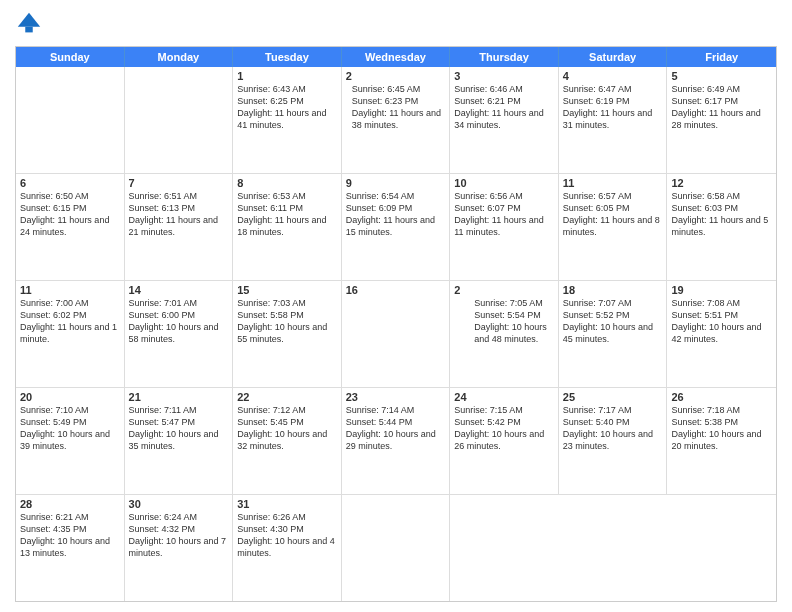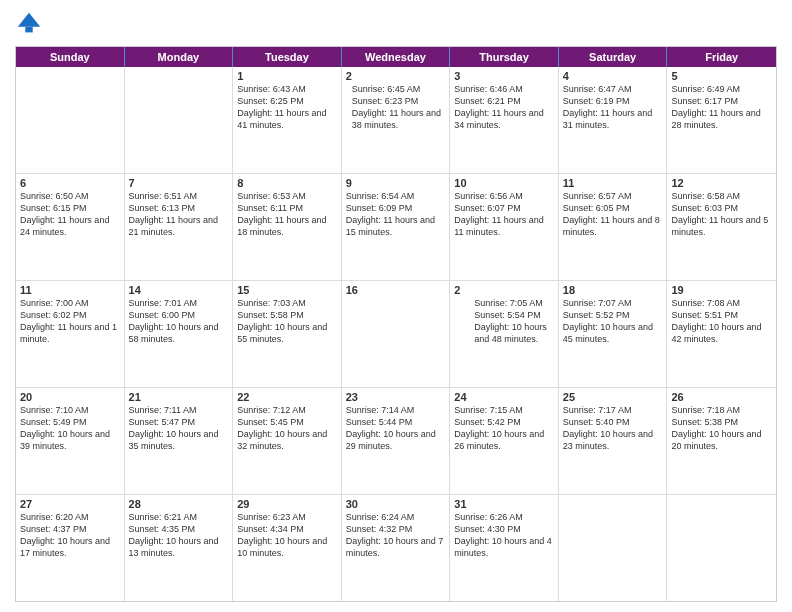--- a/index.html
+++ b/index.html
@@ -53,21 +53,21 @@
     }
     .calendar {
       flex: 1;
       display: flex;
       flex-direction: column;
       border: 1px solid #ccc;
     }
     .day-headers {
       display: grid;
       grid-template-columns: repeat(7, 1fr);
-      background: #701a75;
+      background: #3b82f6;
     }
     .day-header {
       color: #fff;
       font-size: 11px;
       font-weight: bold;
       text-align: center;
       padding: 4px 2px;
       border-right: 1px solid #4a8fd5;
     }
     .day-header:last-child { border-right: none; }
@@ -295,36 +295,24 @@
           </div>
           <div class="day-cell">
             <span class="day-num">26</span>
             <div class="day-info" style="white-space: pre-line;">Sunrise: 7:18 AM
 Sunset: 5:38 PM
 Daylight: 10 hours and 20 minutes.</div>
           </div>
         </div>
         <div class="week-row">
           <div class="day-cell">
-            <span class="day-num">27</span>
-            <div class="day-info" style="white-space: pre-line;">Sunrise: 6:20 AM
-Sunset: 4:37 PM
-Daylight: 10 hours and 17 minutes.</div>
-          </div>
-          <div class="day-cell">
             <span class="day-num">28</span>
             <div class="day-info" style="white-space: pre-line;">Sunrise: 6:21 AM
 Sunset: 4:35 PM
 Daylight: 10 hours and 13 minutes.</div>
-          </div>
-          <div class="day-cell">
-            <span class="day-num">29</span>
-            <div class="day-info" style="white-space: pre-line;">Sunrise: 6:23 AM
-Sunset: 4:34 PM
-Daylight: 10 hours and 10 minutes.</div>
           </div>
           <div class="day-cell">
             <span class="day-num">30</span>
             <div class="day-info" style="white-space: pre-line;">Sunrise: 6:24 AM
 Sunset: 4:32 PM
 Daylight: 10 hours and 7 minutes.</div>
           </div>
           <div class="day-cell">
             <span class="day-num">31</span>
             <div class="day-info" style="white-space: pre-line;">Sunrise: 6:26 AM

